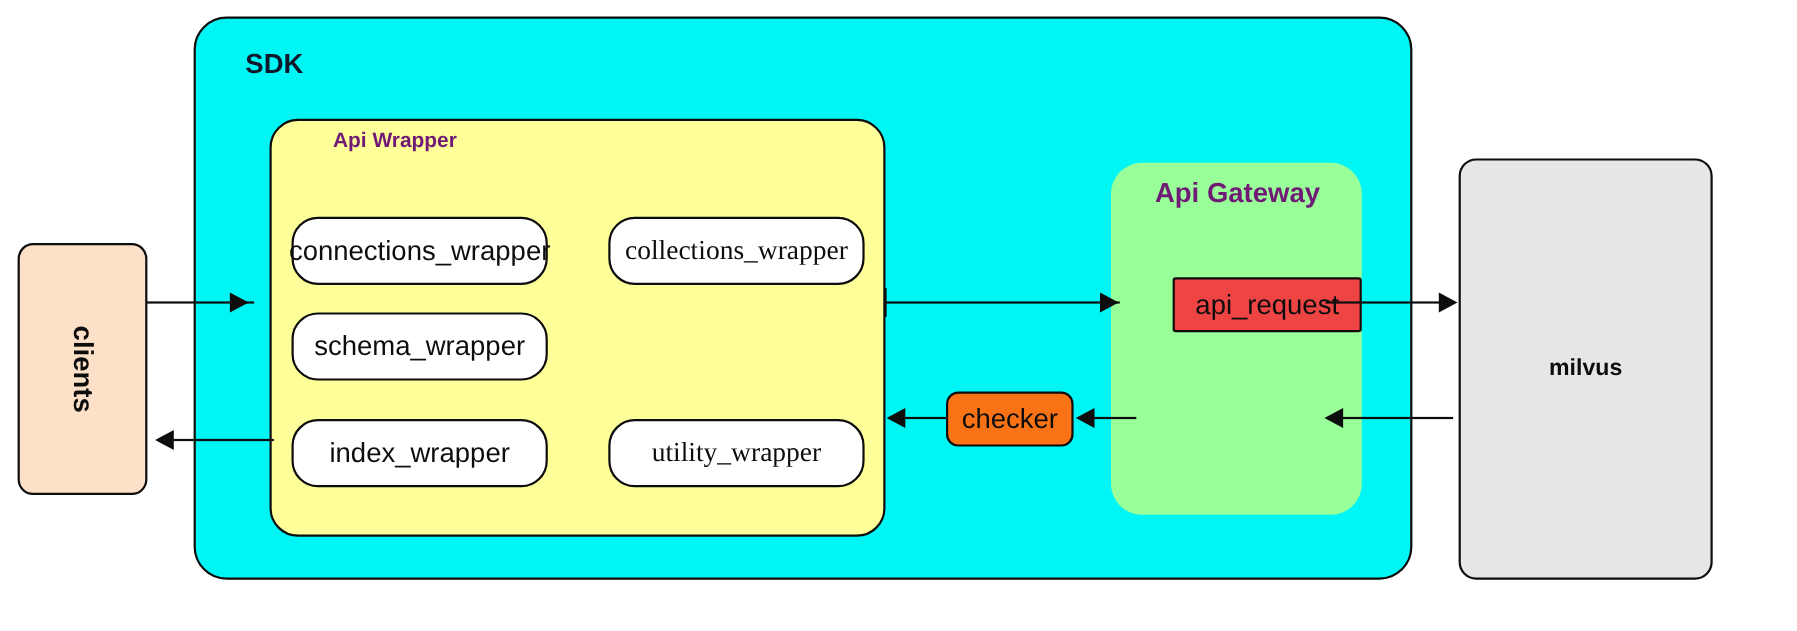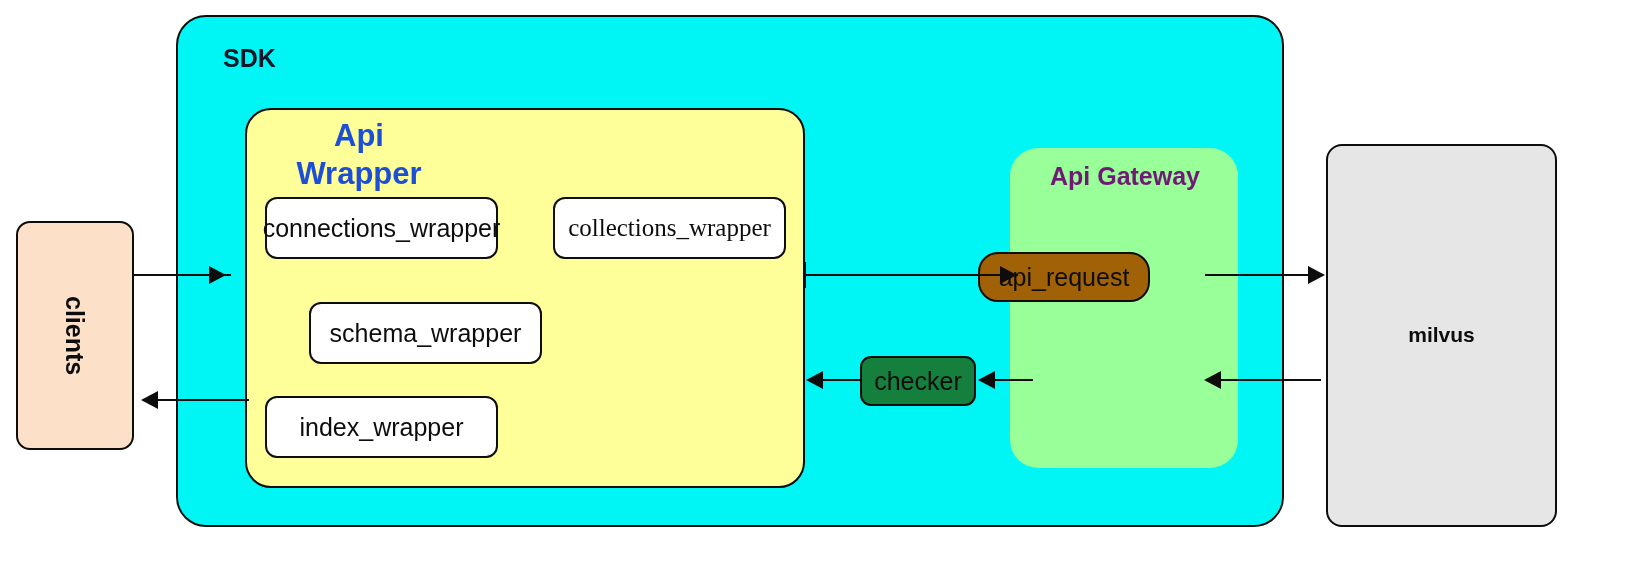--- a/index.html
+++ b/index.html
@@ -65,41 +65,41 @@
     width: 560px;
     height: 380px;
     background: #ffff99;
     border-radius: 26px;
   }
   #api-wrapper-title {
     position: absolute;
     left: 22px;
     top: 7px;
     width: 180px;
-    font-size: 31px;
-    font-weight: bold;
-    color: #1d4ed8;
+    font-size: 19px;
+    font-weight: bold;
+    color: #701a75;
     line-height: 1.22;
     text-align: center;
   }
 
   
   .wrapper-cell {
     background: #ffffff;
     width: 233px;
     height: 62px;
-    border-radius: 12px;
+    border-radius: 24px;
   }
   .wrapper-cell .label { font-size: 25px; }
 
   .col-left  { left: 265px; }
   .col-right { left: 553px; font-family: Liberation Serif, serif; }
   .row-1 { top: 197px; }
-  .row-2 { top: 302px; margin-left: 44px; }
-  .row-3 { top: 396px; }
+  .row-2 { top: 284px; }
+  .row-3 { top: 381px; }
 
   
   #api-gateway-group {
     left: 1010px;
     top: 148px;
     width: 228px;
     height: 320px;
     background: #99ff99;
     border: none;
     border-radius: 28px;
@@ -109,36 +109,36 @@
     left: 20px;
     top: 13px;
     width: 190px;
     font-size: 25px;
     font-weight: bold;
     color: #701a75;
     line-height: 1.22;
     text-align: center;
   }
   .gateway-cell {
-    background: #a16207;
+    background: #ef4444;
     width: 172px;
     height: 50px;
-    border-radius: 20px;
-    left: 978px;
+    border-radius: 3px;
+    left: 1066px;
   }
   #api-request-box  { top: 252px; }
   #api-response-box { top: 355px; }
 
   
   #checker-box {
     left: 860px;
     top: 356px;
     width: 116px;
     height: 50px;
-    background: #15803d;
+    background: #f97316;
     border-radius: 11px;
     justify-content: center;
   }
 
   
   #clients-box {
     left: 16px;
     top: 221px;
     width: 118px;
     height: 229px;
@@ -231,20 +231,23 @@
   </div>
   <div class="box wrapper-cell col-right row-1">
     <span class="label">collections_wrapper</span>
   </div>
   <div class="box wrapper-cell col-left row-2">
     <span class="label">schema_wrapper</span>
   </div>
   <div class="box wrapper-cell col-left row-3">
     <span class="label">index_wrapper</span>
   </div>
+  <div class="box wrapper-cell col-right row-3">
+    <span class="label">utility_wrapper</span>
+  </div>
 
   <div class="box" id="checker-box">
     <span class="label">checker</span>
   </div>
 
   <div class="box" id="api-gateway-group">
     <span id="api-gateway-title" class="label-bold">Api
 Gateway</span>
   </div>
   <div class="box gateway-cell" id="api-request-box">

